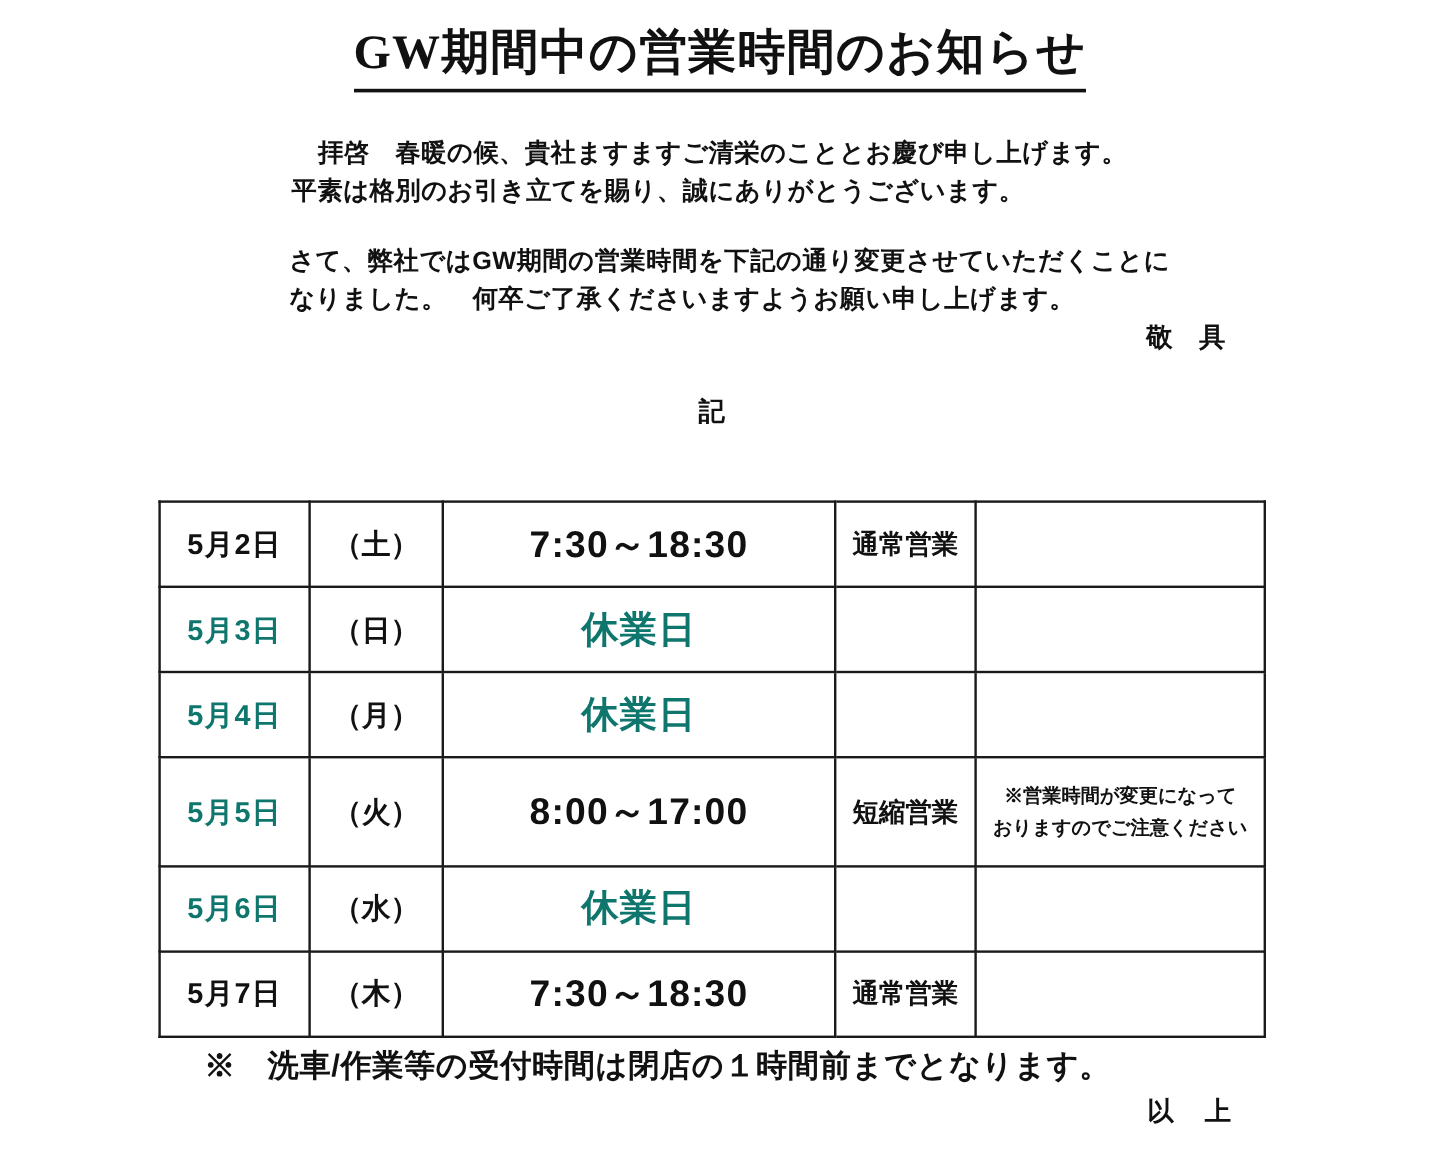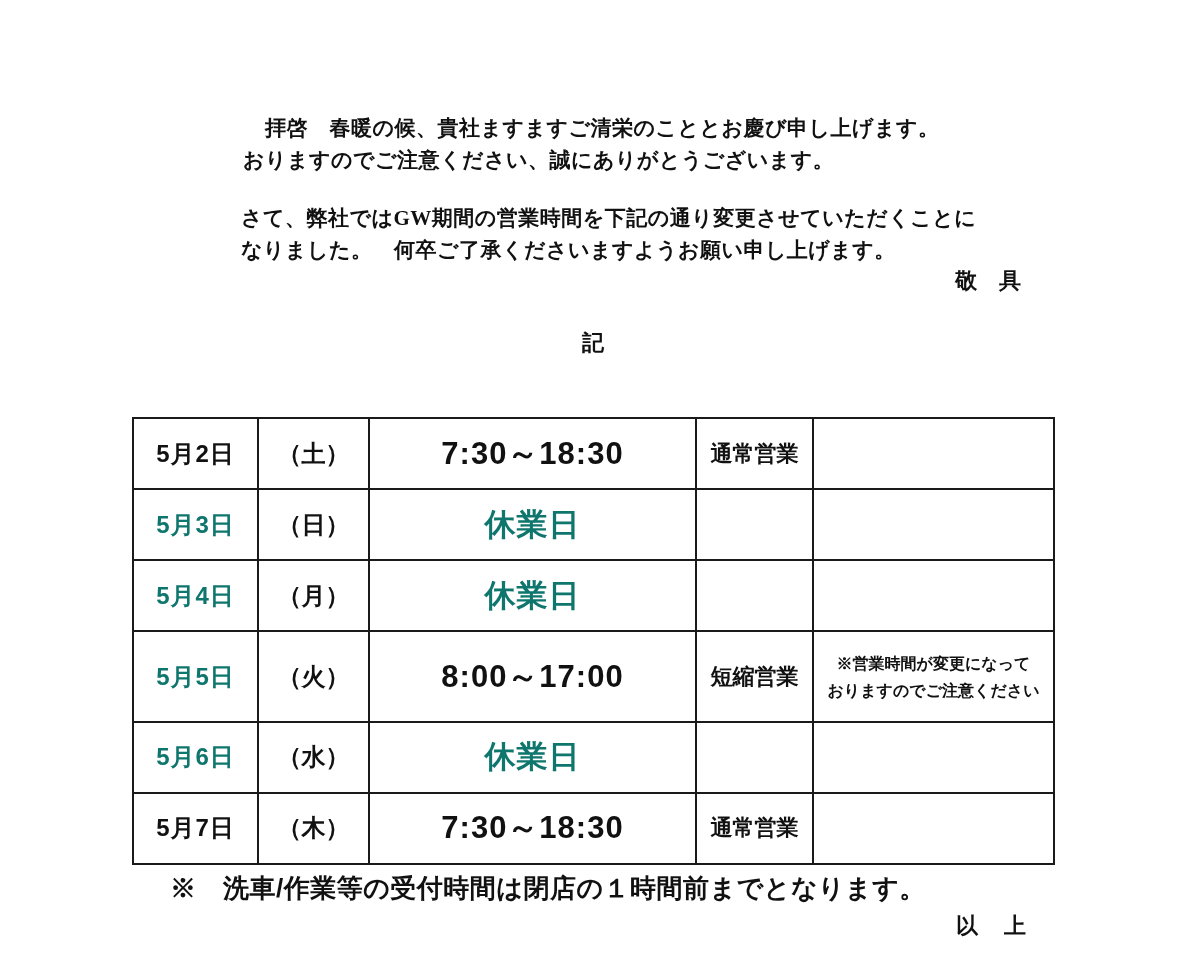--- a/index.html
+++ b/index.html
@@ -29,21 +29,20 @@
     letter-spacing: 1px;
     border-bottom: 3px solid #111111;
     padding-bottom: 3px;
   }
   .para {
     position: absolute;
     font-size: 21px;
     line-height: 32px;
     letter-spacing: 0.5px;
     white-space: nowrap;
-    font-family: Liberation Serif, serif;
   }
   .para-greeting { left: 243px; top: 112px; }
   .para-body     { left: 241px; top: 202px; }
   .indent { text-indent: 22px; }
   .keigu {
     position: absolute;
     left: 955px;
     top: 266px;
     font-size: 22px;
     letter-spacing: 8px;
@@ -92,24 +91,27 @@
     top: 911px;
     font-size: 22px;
     letter-spacing: 2px;
   }
 </style>
 </head>
 <body>
 
 <div class="page">
 
+  <div class="title-wrap">
+    <span class="title">GW期間中の営業時間のお知らせ</span>
+  </div>
 
   <div class="para para-greeting">
     <div class="indent">拝啓　春暖の候、貴社ますますご清栄のこととお慶び申し上げます。</div>
-    <div>おりますのでご注意ください、誠にありがとうございます。</div>
+    <div>平素は格別のお引き立てを賜り、誠にありがとうございます。</div>
   </div>
 
   <div class="para para-body">
     <div>さて、弊社ではGW期間の営業時間を下記の通り変更させていただくことに</div>
     <div>なりました。　何卒ご了承くださいますようお願い申し上げます。</div>
   </div>
 
   <div class="keigu">敬 具</div>
 
   <div class="ki">記</div>

